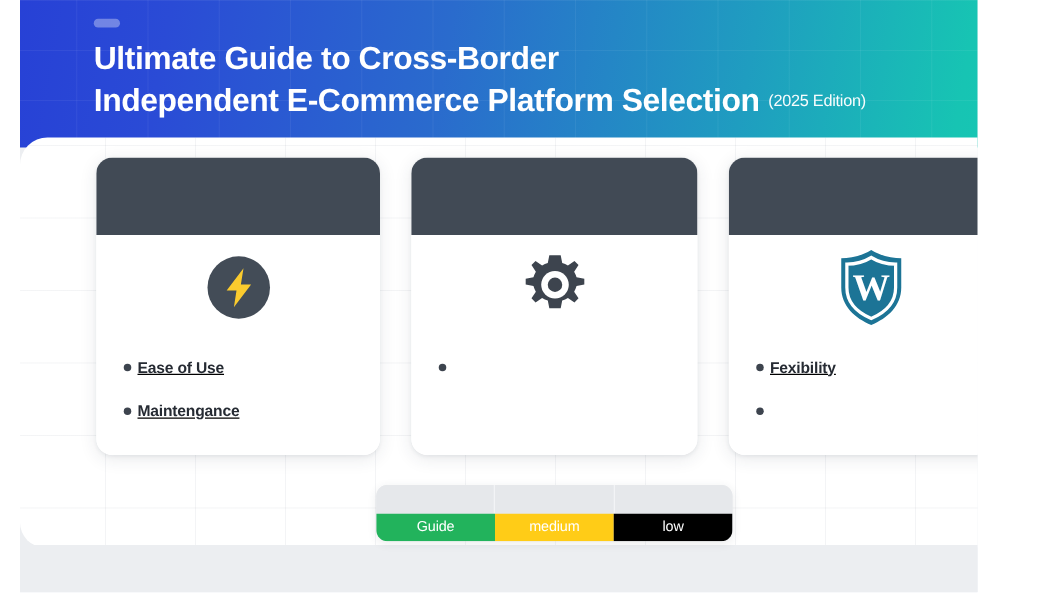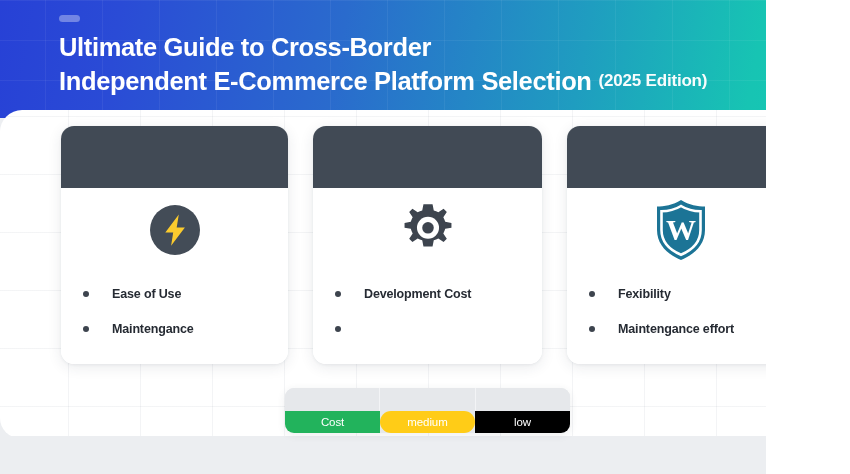--- a/index.html
+++ b/index.html
@@ -13,20 +13,21 @@
     background: #ffffff;
     overflow: hidden;
   }
 
   #stage {
     position: relative;
     width: 766px;
     height: 474px;
     overflow: hidden;
     background: #eceef1;
+    margin-left: 16px;
   }
 
   
   .header {
     position: absolute;
     left: 0;
     top: 0;
     width: 850px;
     height: 118px;
     background: linear-gradient(100deg, #2741d6 0%, #2a4bd6 14%, #2a6bcd 40%, #1f9dc0 68%, #17c4b3 88%, #14cbb4 100%);
@@ -65,22 +66,22 @@
     line-height: 34px;
     white-space: nowrap;
   }
   .title-line-2 {
     display: flex;
     align-items: center;
     gap: 7px;
   }
   .edition {
     color: #ffffff;
-    font-size: 17px;
-    font-weight: bold;
+    font-size: 13px;
+    font-weight: normal;
     letter-spacing: -0.2px;
     opacity: 0.97;
   }
 
   
   .panel {
     position: absolute;
     left: 0;
     top: 110px;
     width: 850px;
@@ -150,22 +151,23 @@
     justify-content: center;
     align-items: center;
     height: 88px;
   }
   .bullets {
     padding: 0 0 0 22px;
   }
   .bullet {
     display: flex;
     align-items: center;
-    gap: 23px;
+    gap: 5px;
     height: 35px;
+    text-decoration: underline;
   }
   .dot {
     width: 6px;
     height: 6px;
     border-radius: 50%;
     background: #3d444e;
     flex: 0 0 auto;
   }
   .bullet-label {
     font-size: 12.5px;
@@ -206,21 +208,21 @@
   .legend-seg {
     flex: 1 1 0;
     display: flex;
     align-items: center;
     justify-content: center;
     color: #ffffff;
     font-size: 11.5px;
     letter-spacing: -0.1px;
   }
   .seg-high   { background: #22b35c; }
-  .seg-medium { background: #ffcc17; border-radius: 11px; }
+  .seg-medium { background: #ffcc17; }
   .seg-low    { background: #000000; }
 </style>
 </head>
 <body>
 
 <div id="stage">
 
   <div class="header">
     <div class="header-grid"></div>
     <div class="pill-mark"></div>
@@ -273,24 +275,20 @@
             <svg width="56" height="56" viewBox="0 0 64 64">
               <path fill="#3d444e" d="M32 2.5 l5.2 0 1.4 7.1 a23 23 0 0 1 5.2 2.2 l6-4 3.7 3.7 -4 6 a23 23 0 0 1 2.2 5.2 l7.1 1.4 0 5.2 -7.1 1.4 a23 23 0 0 1 -2.2 5.2 l4 6 -3.7 3.7 -6 -4 a23 23 0 0 1 -5.2 2.2 l-1.4 7.1 -5.2 0 -5.2 0 -1.4 -7.1 a23 23 0 0 1 -5.2 -2.2 l-6 4 -3.7 -3.7 4 -6 a23 23 0 0 1 -2.2 -5.2 l-7.1 -1.4 0 -5.2 7.1 -1.4 a23 23 0 0 1 2.2 -5.2 l-4 -6 3.7 -3.7 6 4 a23 23 0 0 1 5.2 -2.2 l1.4 -7.1 z"></path>
               <circle cx="32" cy="29.5" r="12.6" fill="#ffffff"></circle>
               <circle cx="32" cy="29.5" r="6.6" fill="#3d444e"></circle>
             </svg>
           </span>
         </div>
         <div class="bullets">
           <div class="bullet">
             <span class="dot"></span>
-            <span class="bullet-label">Development Cost</span>
-          </div>
-          <div class="bullet">
-            <span class="dot"></span>
           </div>
         </div>
       </div>
     </div>
 
     <div class="card card-3">
       <div class="card-head"></div>
       <div class="card-body">
         <div class="icon-wrap">
           <span>
@@ -301,37 +299,36 @@
             </svg>
           </span>
         </div>
         <div class="bullets">
           <div class="bullet">
             <span class="dot"></span>
             <span class="bullet-label">Fexibility</span>
           </div>
           <div class="bullet">
             <span class="dot"></span>
-            <span class="bullet-label">Maintengance effort</span>
           </div>
         </div>
       </div>
     </div>
 
   </div>
 
   <div class="legend">
     <div class="legend-top">
       <div class="legend-top-cell"></div>
       <div class="legend-top-cell"></div>
       <div class="legend-top-cell"></div>
     </div>
     <div class="legend-bar">
       <div class="legend-seg seg-high">
-        <span>Cost</span>
+        <span>Guide</span>
       </div>
       <div class="legend-seg seg-medium">
         <span>medium</span>
       </div>
       <div class="legend-seg seg-low">
         <span>low</span>
       </div>
     </div>
   </div>
 

